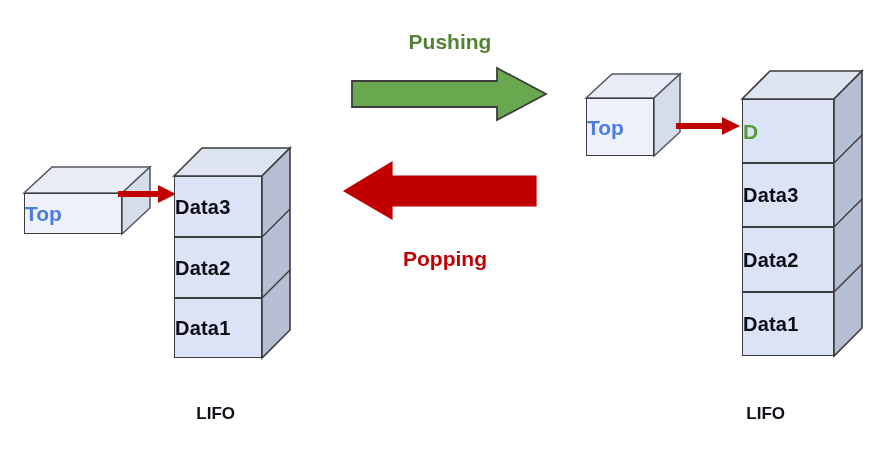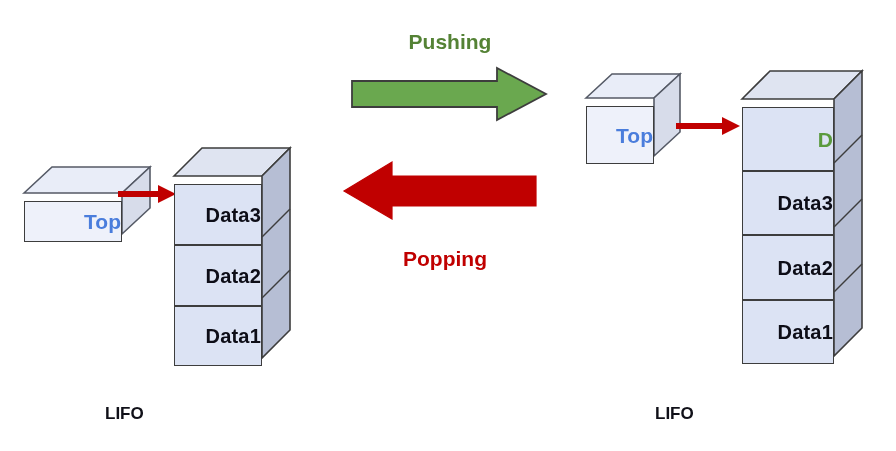--- a/index.html
+++ b/index.html
@@ -27,22 +27,21 @@
   .node { position: absolute; }
 
   
   
   .face-front {
     position: absolute;
     box-sizing: border-box;
     border: 1.6px solid #3d3d3d;
     display: flex;
     align-items: center;
-    justify-content: flex-end;
-    margin-top: 8px;
+    justify-content: flex-start;
   }
   .face-front.light { background: #eef1fa; }
   .face-front.blue  { background: #dce3f4; }
 
   
   .svg-shape {
     position: absolute;
     left: 0; top: 0;
     overflow: visible;
   }
@@ -65,21 +64,21 @@
   }
   .lbl-new {
     color: #5a9a3d;
     font-size: 21px;
   }
   .lbl-lifo {
     position: absolute;
     color: #101018;
     font-size: 17px;
     font-weight: bold;
-    text-align: left;
+    text-align: right;
   }
   .lbl-arrow {
     position: absolute;
     font-size: 21px;
     font-weight: bold;
     white-space: nowrap;
     text-align: center;
   }
   .lbl-push { color: #548235; }
   .lbl-pop  { color: #c00000; }

